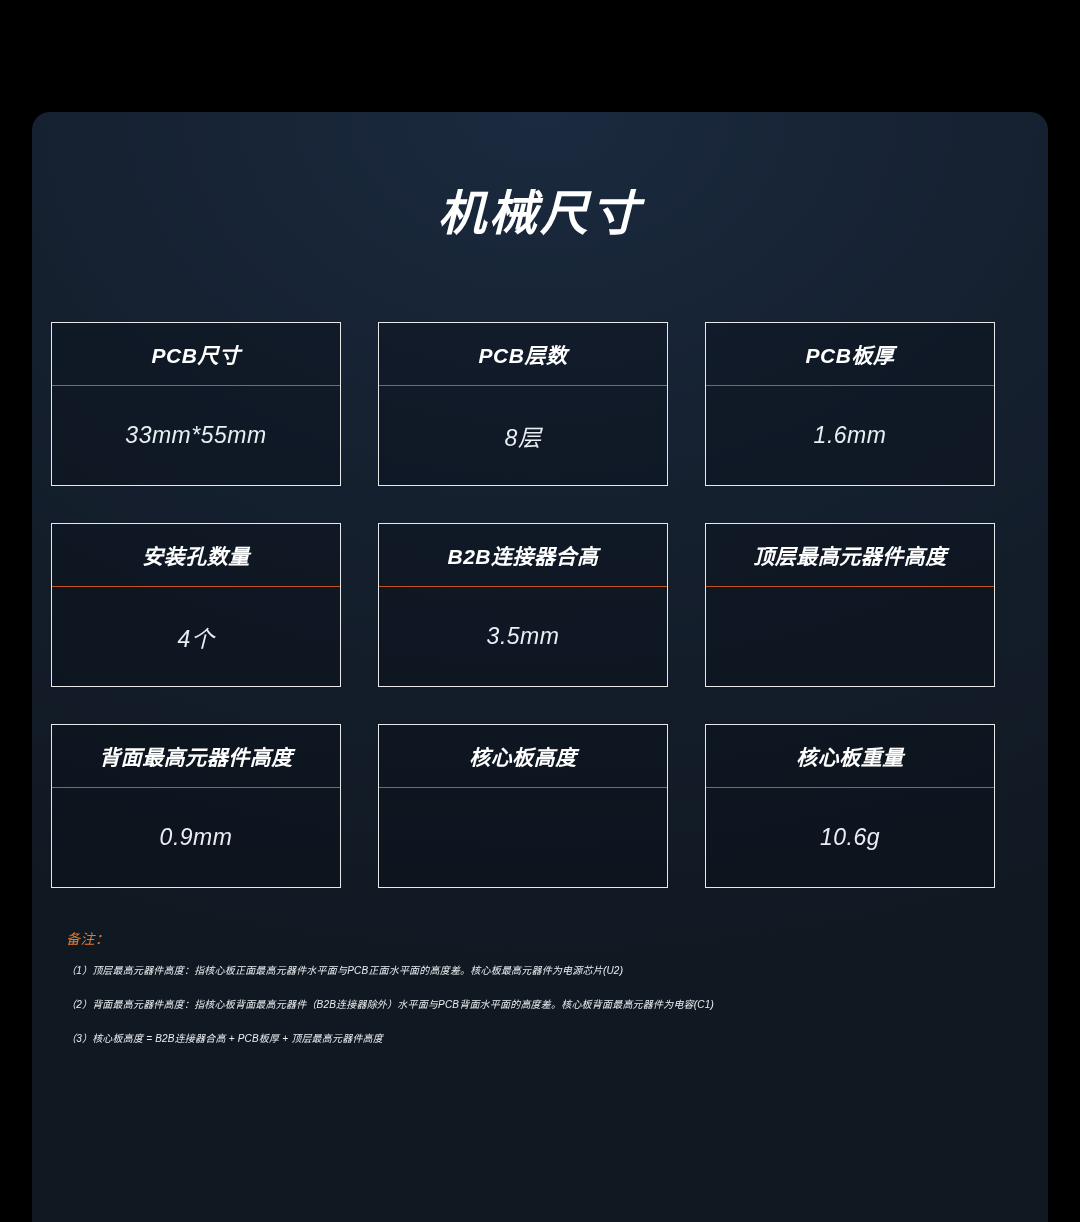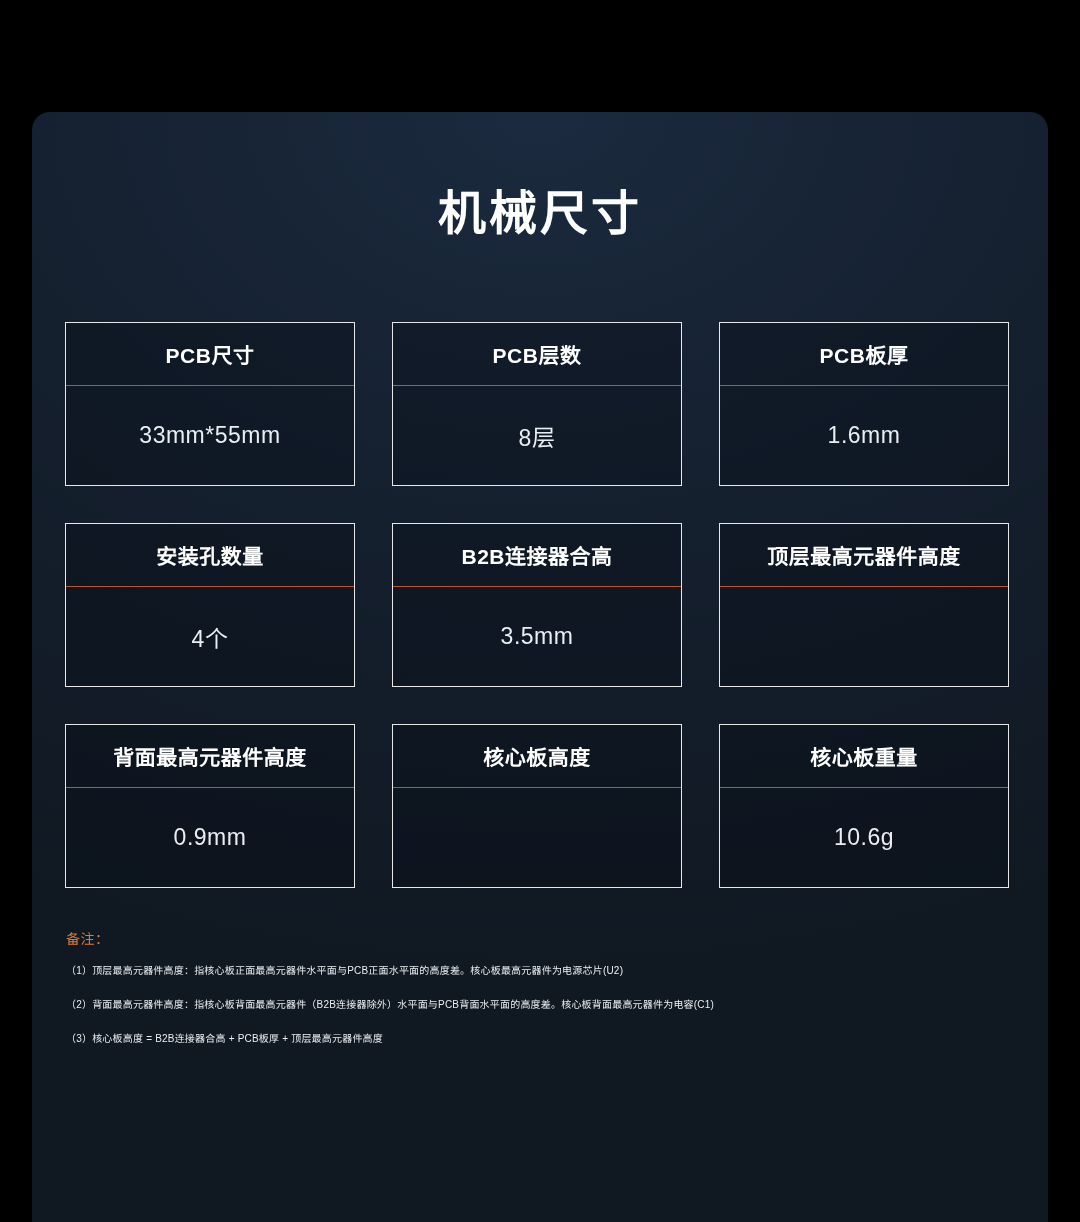--- a/index.html
+++ b/index.html
@@ -12,20 +12,21 @@
     height: 1222px;
     font-family: "Liberation Sans", "DejaVu Sans", sans-serif;
     overflow: hidden;
   }
 
   .page {
     position: relative;
     width: 1080px;
     height: 1222px;
     background: #000000;
+    font-style: italic;
   }
 
   .panel {
     position: absolute;
     left: 32px;
     top: 112px;
     width: 1016px;
     height: 1110px;
     border-radius: 18px 18px 0 0;
     background:
@@ -40,21 +41,21 @@
     top: 62px;
     text-align: center;
     color: #ffffff;
     font-size: 48px;
     font-weight: bold;
     letter-spacing: 3px;
   }
 
   .grid {
     position: absolute;
-    left: 33px;
+    left: 19px;
     top: 210px;
     width: 950px;
     display: grid;
     grid-template-columns: repeat(3, 290px);
     grid-template-rows: repeat(3, 164px);
     column-gap: 40px;
     row-gap: 42px;
     gap: 37px;
   }
 

